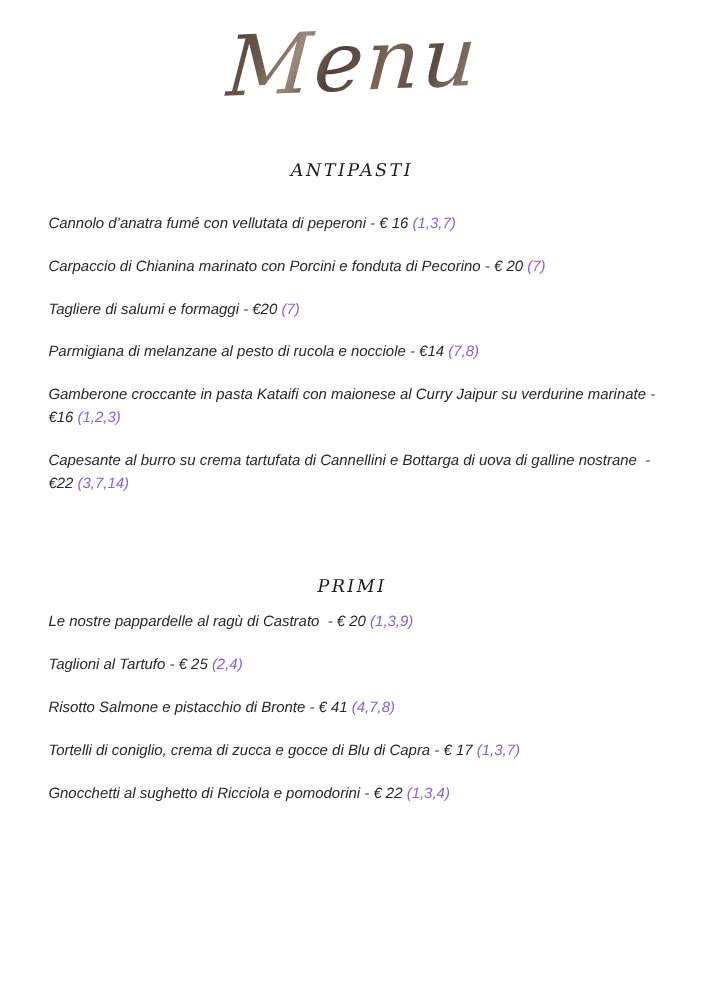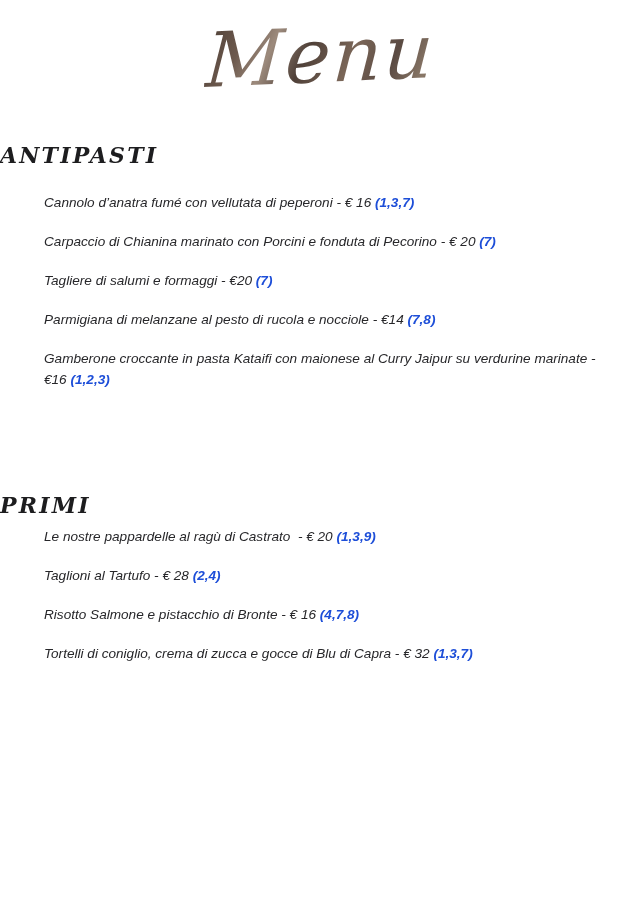--- a/index.html
+++ b/index.html
@@ -53,24 +53,25 @@
         #5a4a42 100%);
     -webkit-background-clip: text;
     background-clip: text;
     -webkit-text-fill-color: transparent;
     color: transparent;
   }
 
   
   .section-heading {
     width: 100%;
+    text-align: center;
     font-family: "DejaVu Serif", serif;
     font-style: italic;
-    font-weight: 700;
-    font-size: 22px;
+    font-weight: 400;
+    font-size: 16px;
     line-height: 26px;
     letter-spacing: 2.2px;
     color: #1d1d1f;
   }
 
   
   .items {
     padding: 0 44px 0 44px;
     box-sizing: border-box;
   }
@@ -79,51 +80,52 @@
     font-style: italic;
     font-weight: 400;
     font-size: 13.6px;
     line-height: 21px;
     color: #27272a;
     margin: 0 0 18px 0;
     white-space: pre-wrap;
     max-width: 552px;
   }
   .menu-item .allerg {
-    color: #1d4ed8;
-    font-weight: bold;
+    color: #8b5cf6;
   }
 
   
   .antipasti-heading { margin-top: 30px; }
   .antipasti-items   { margin-top: 24px; }
-  .primi-heading     { margin-top: 102px; }
+  .primi-heading     { margin-top: 70px; }
   .primi-items       { margin-top: 8px; }
 </style>
 </head>
 <body>
 
 <div class="page">
 
   <div class="menu-title-wrap">
     <span class="menu-title">Menu</span>
   </div>
 
   <div class="section-heading antipasti-heading">ANTIPASTI</div>
 
   <div class="items antipasti-items">
     <p class="menu-item"><span>Cannolo d’anatra fumé con vellutata di peperoni - € 16 </span><span class="allerg">(1,3,7)</span></p>
     <p class="menu-item"><span>Carpaccio di Chianina marinato con Porcini e fonduta di Pecorino - € 20 </span><span class="allerg">(7)</span></p>
     <p class="menu-item"><span>Tagliere di salumi e formaggi - €20 </span><span class="allerg">(7)</span></p>
     <p class="menu-item"><span>Parmigiana di melanzane al pesto di rucola e nocciole - €14 </span><span class="allerg">(7,8)</span></p>
     <p class="menu-item"><span>Gamberone croccante in pasta Kataifi con maionese al Curry Jaipur su verdurine marinate - €16 </span><span class="allerg">(1,2,3)</span></p>
+    <p class="menu-item"><span>Capesante al burro su crema tartufata di Cannellini e Bottarga di uova di galline nostrane  - €22 </span><span class="allerg">(3,7,14)</span></p>
   </div>
 
   <div class="section-heading primi-heading">PRIMI</div>
 
   <div class="items primi-items">
     <p class="menu-item"><span>Le nostre pappardelle al ragù di Castrato  - € 20 </span><span class="allerg">(1,3,9)</span></p>
-    <p class="menu-item"><span>Taglioni al Tartufo - € 28 </span><span class="allerg">(2,4)</span></p>
-    <p class="menu-item"><span>Risotto Salmone e pistacchio di Bronte - € 16 </span><span class="allerg">(4,7,8)</span></p>
-    <p class="menu-item"><span>Tortelli di coniglio, crema di zucca e gocce di Blu di Capra - € 32 </span><span class="allerg">(1,3,7)</span></p>
+    <p class="menu-item"><span>Taglioni al Tartufo - € 25 </span><span class="allerg">(2,4)</span></p>
+    <p class="menu-item"><span>Risotto Salmone e pistacchio di Bronte - € 41 </span><span class="allerg">(4,7,8)</span></p>
+    <p class="menu-item"><span>Tortelli di coniglio, crema di zucca e gocce di Blu di Capra - € 17 </span><span class="allerg">(1,3,7)</span></p>
+    <p class="menu-item"><span>Gnocchetti al sughetto di Ricciola e pomodorini - € 22 </span><span class="allerg">(1,3,4)</span></p>
   </div>
 
 </div>
 
 </body></html>

